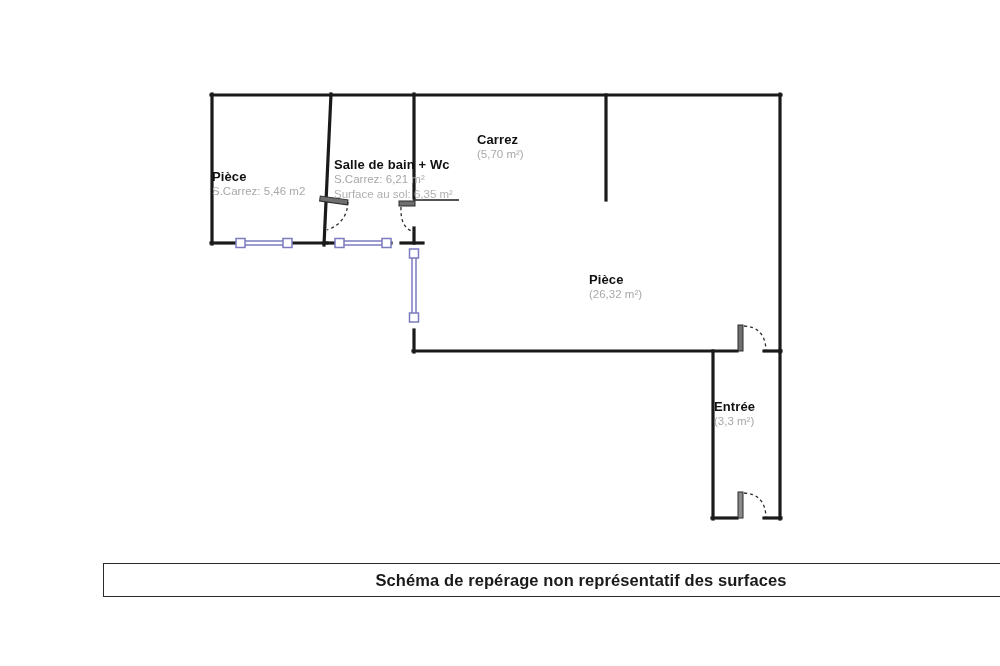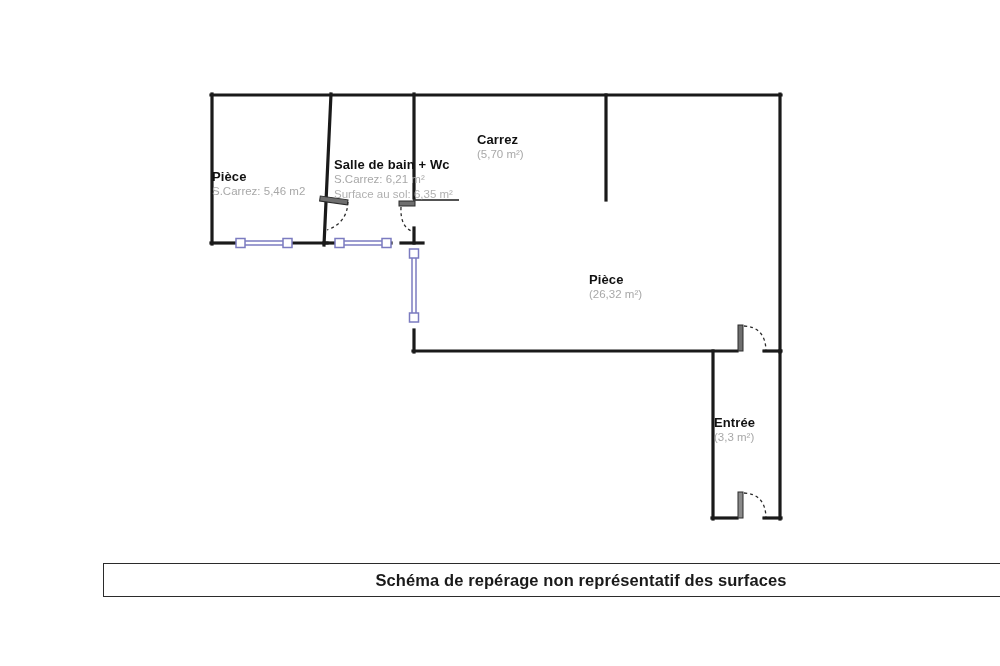--- a/index.html
+++ b/index.html
@@ -50,21 +50,21 @@
   
   #lbl-piece { left: 212px; top: 140px; width: 108px; text-align: left; margin-top: 29px; }
   
   #lbl-sdb { left: 334px; top: 157px; }
   
   #lbl-cuisine { left: 477px; top: 132px; }
   
   #lbl-sejour { left: 589px; top: 272px; }
   
   #lbl-entree {
-    left: 714px; top: 415px;
+    left: 714px; top: 399px;
     width: 48px;
     overflow: hidden;
   }
 
   
   #caption-box {
     position: absolute;
     left: 103px;
     top: 563px;
     width: 956px;

